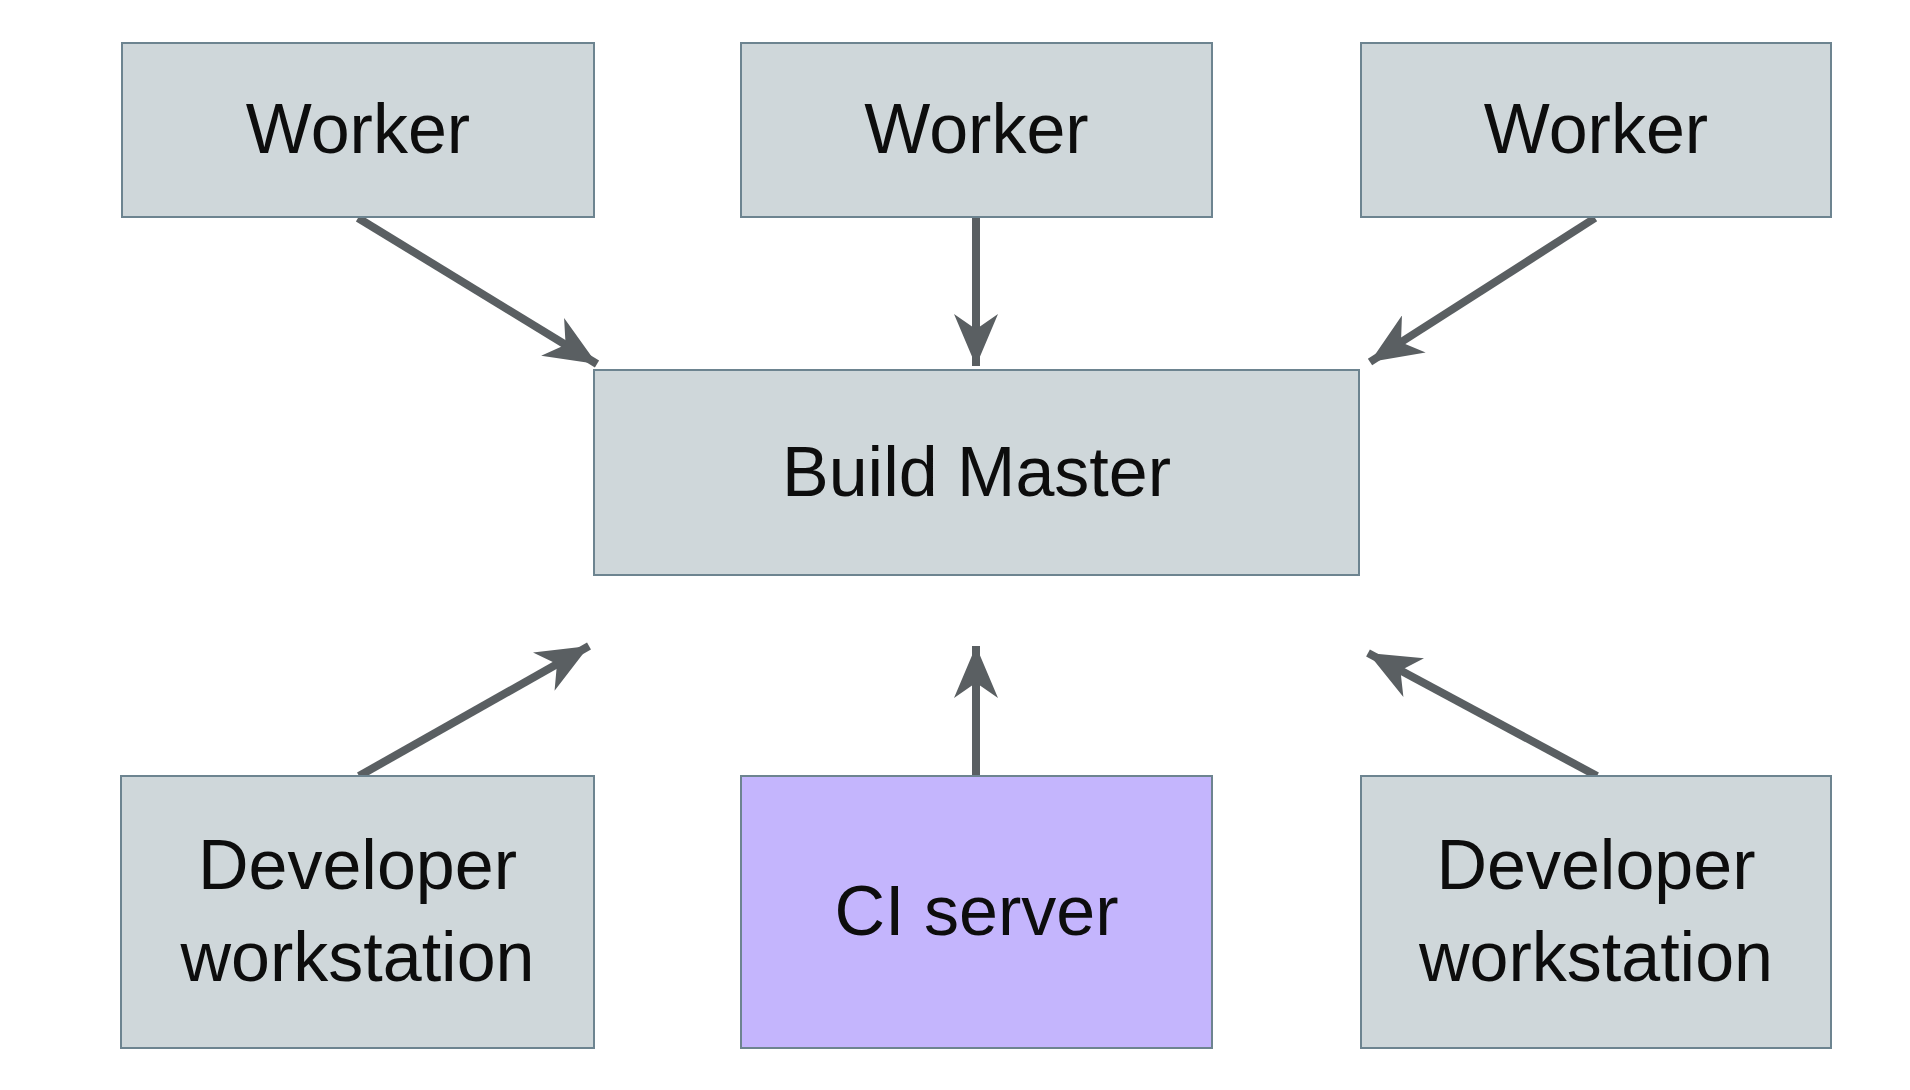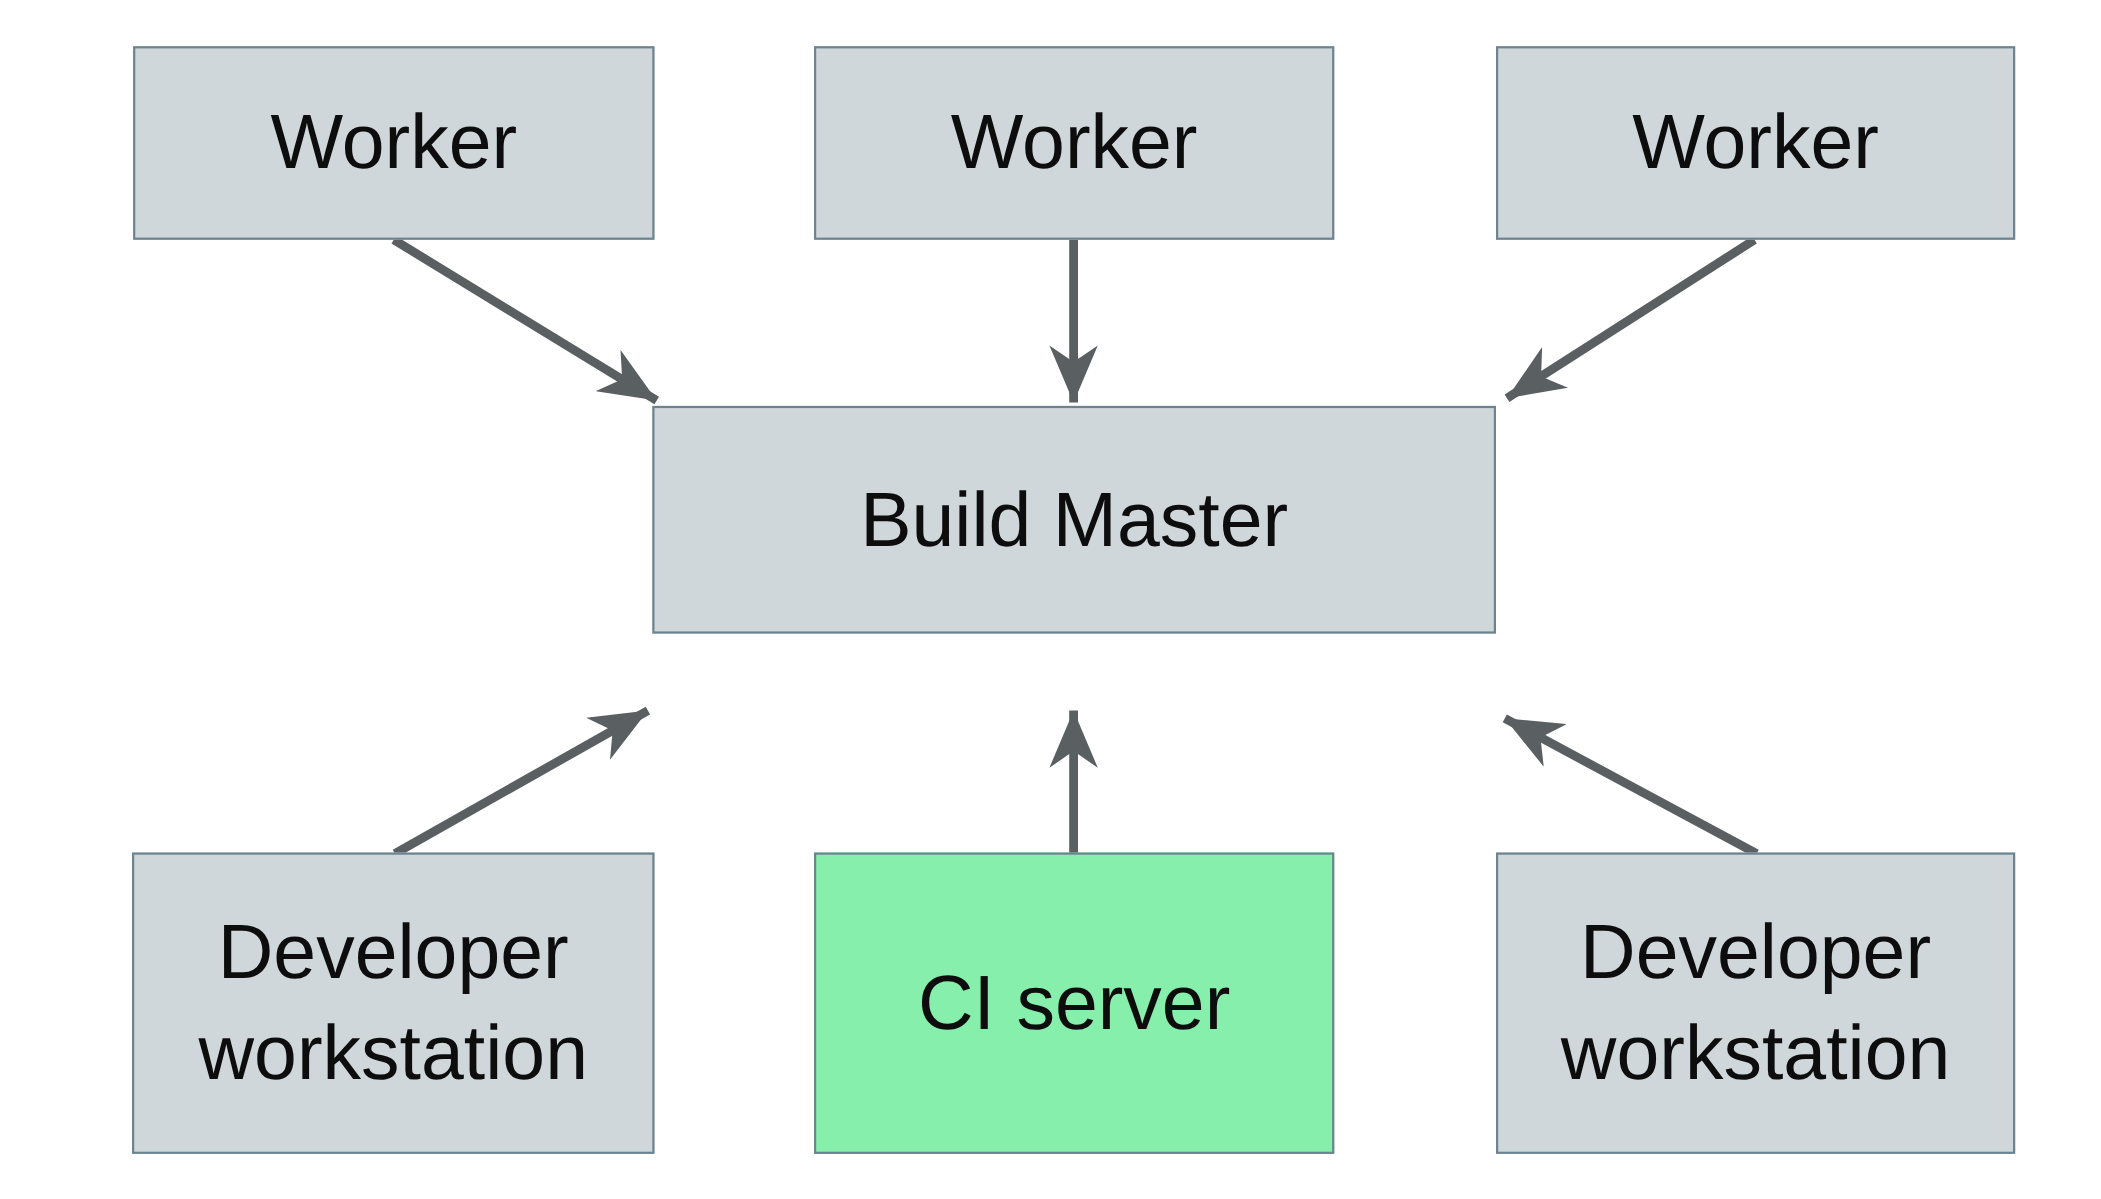--- a/index.html
+++ b/index.html
@@ -69,20 +69,20 @@
       </div>
       <div class="node" style="left: 1360px; top: 42px; width: 472px; height: 176px; background: rgb(207, 215, 218); border-color: rgb(109, 132, 144);">
         <span class="label" style="color: rgb(13, 13, 13);">Worker</span>
       </div>
       <div class="node" style="left: 593px; top: 369px; width: 767px; height: 207px; background: rgb(207, 215, 218); border-color: rgb(109, 132, 144);">
         <span class="label" style="color: rgb(13, 13, 13);">Build Master</span>
       </div>
       <div class="node" style="left: 120px; top: 775px; width: 475px; height: 274px; background: rgb(207, 215, 218); border-color: rgb(109, 132, 144);">
         <span class="label" style="color: rgb(13, 13, 13);">Developer workstation</span>
       </div>
-      <div class="node" style="left: 740px; top: 775px; width: 473px; height: 274px; background: #86efac; border-color: rgb(109, 132, 144);">
+      <div class="node" style="left: 740px; top: 775px; width: 473px; height: 274px; background: #c4b5fd; border-color: rgb(109, 132, 144);">
         <span class="label" style="color: rgb(13, 13, 13);">CI server</span>
       </div>
       <div class="node" style="left: 1360px; top: 775px; width: 472px; height: 274px; background: rgb(207, 215, 218); border-color: rgb(109, 132, 144);">
         <span class="label" style="color: rgb(13, 13, 13);">Developer workstation</span>
       </div>
     </div>
 </div>
 
 </body></html>

